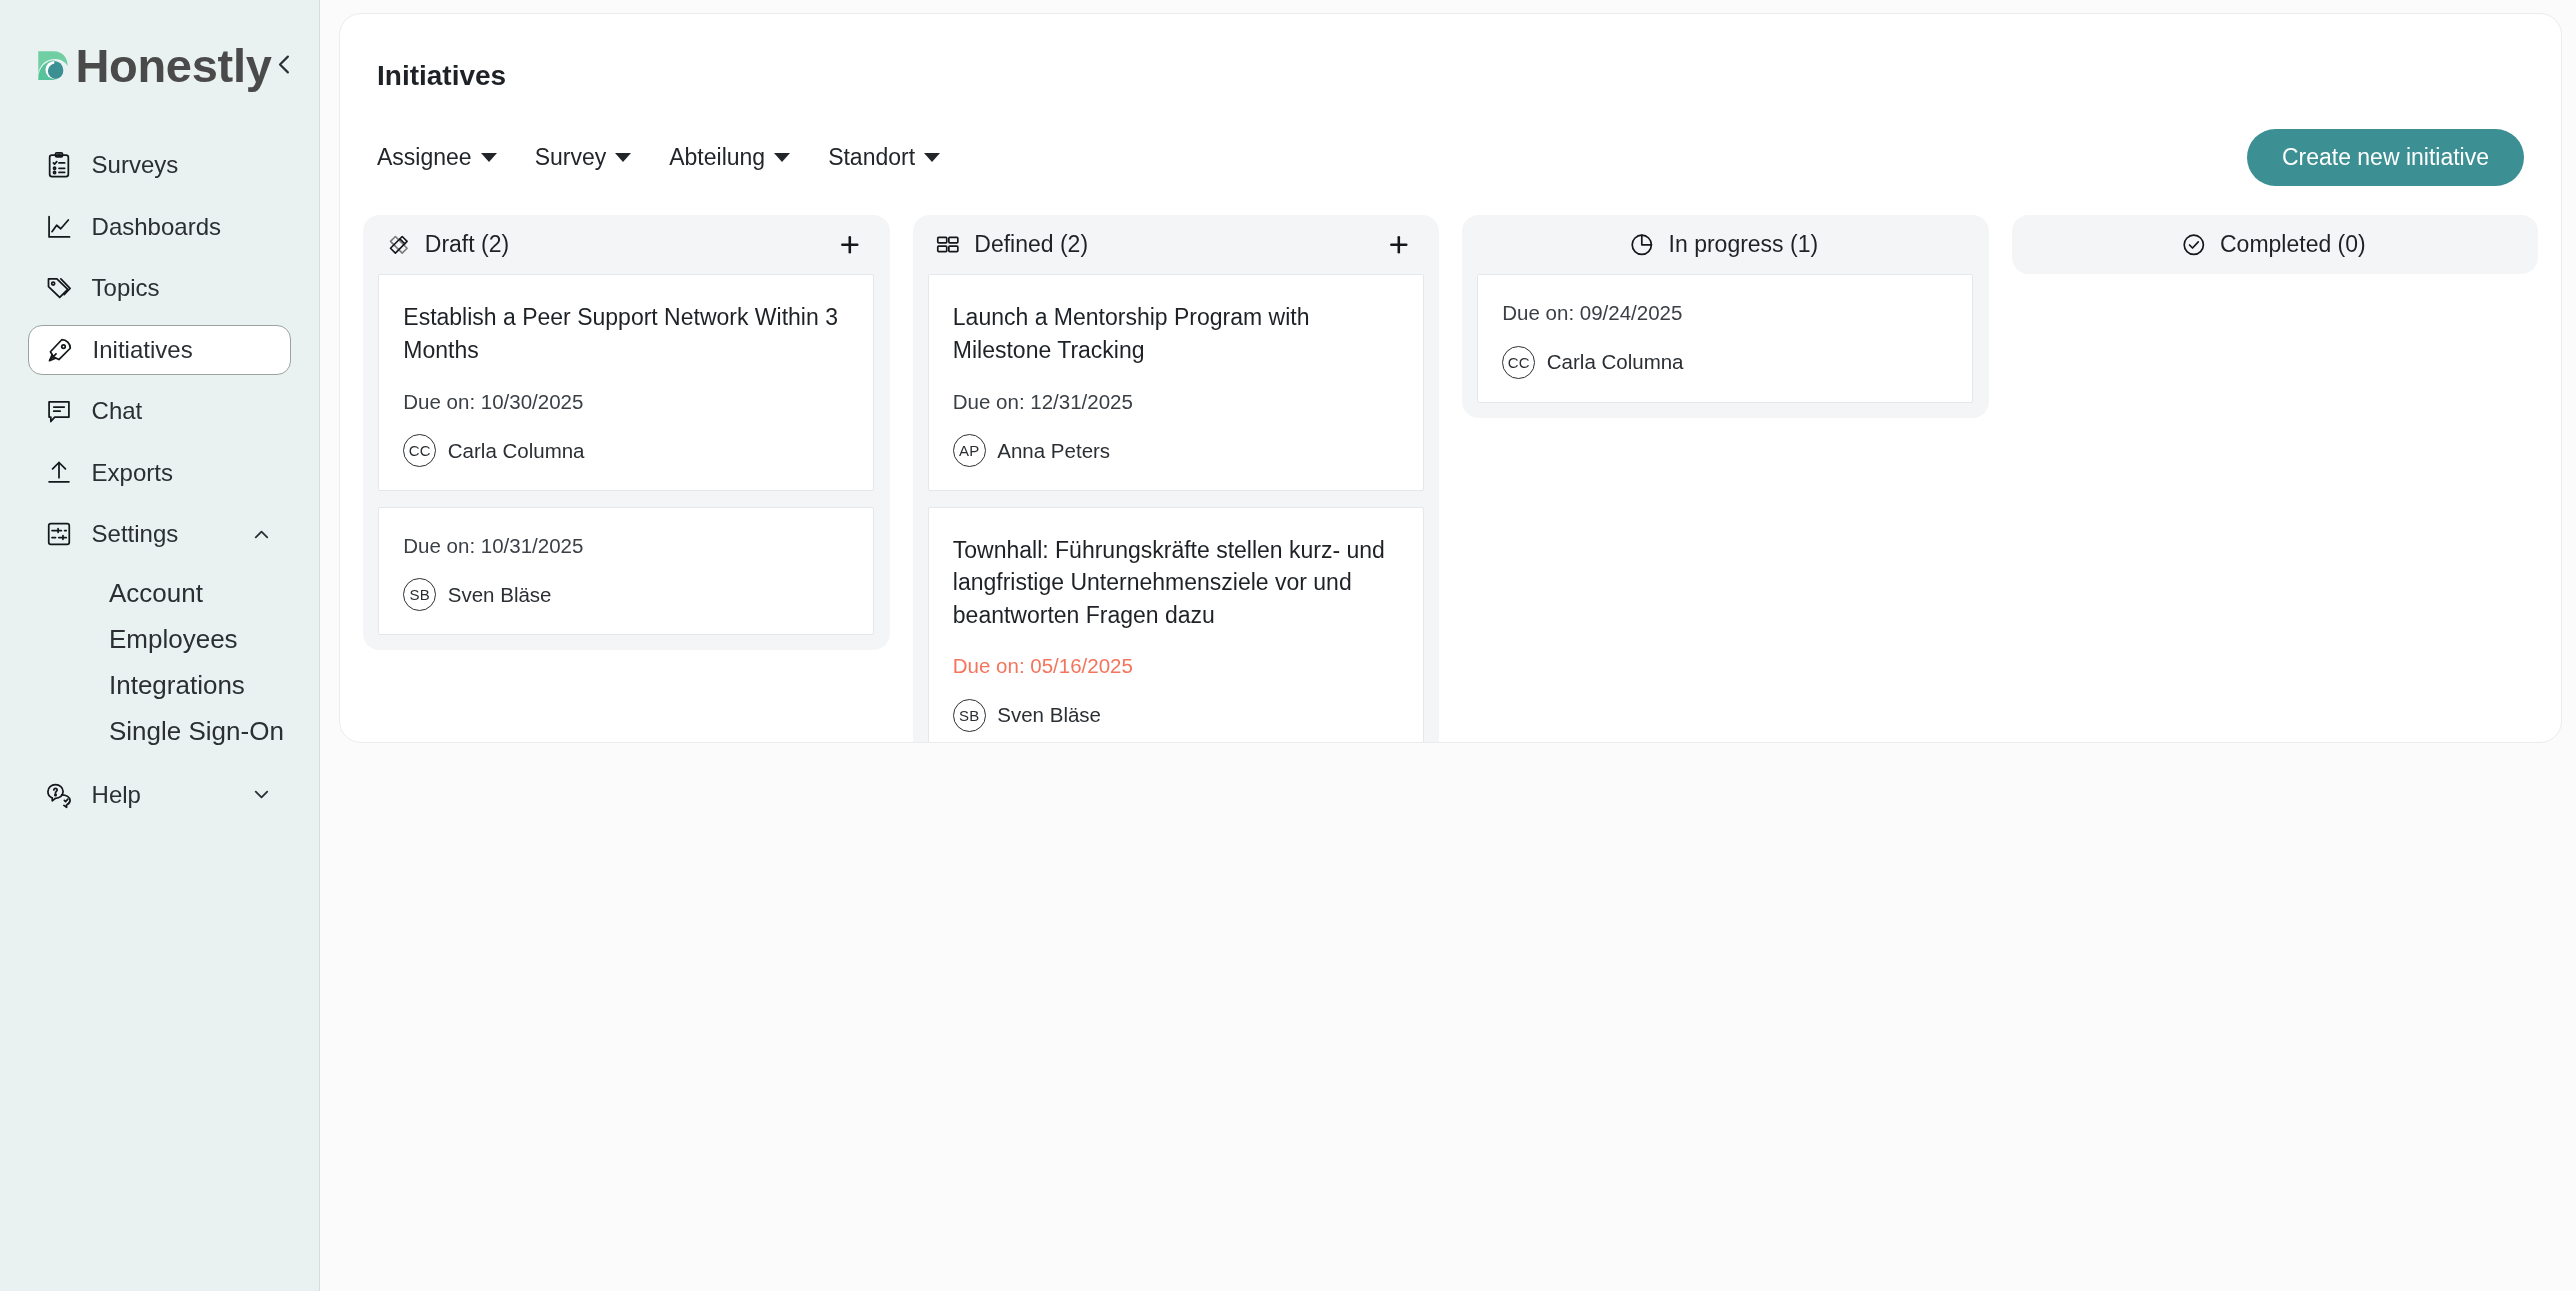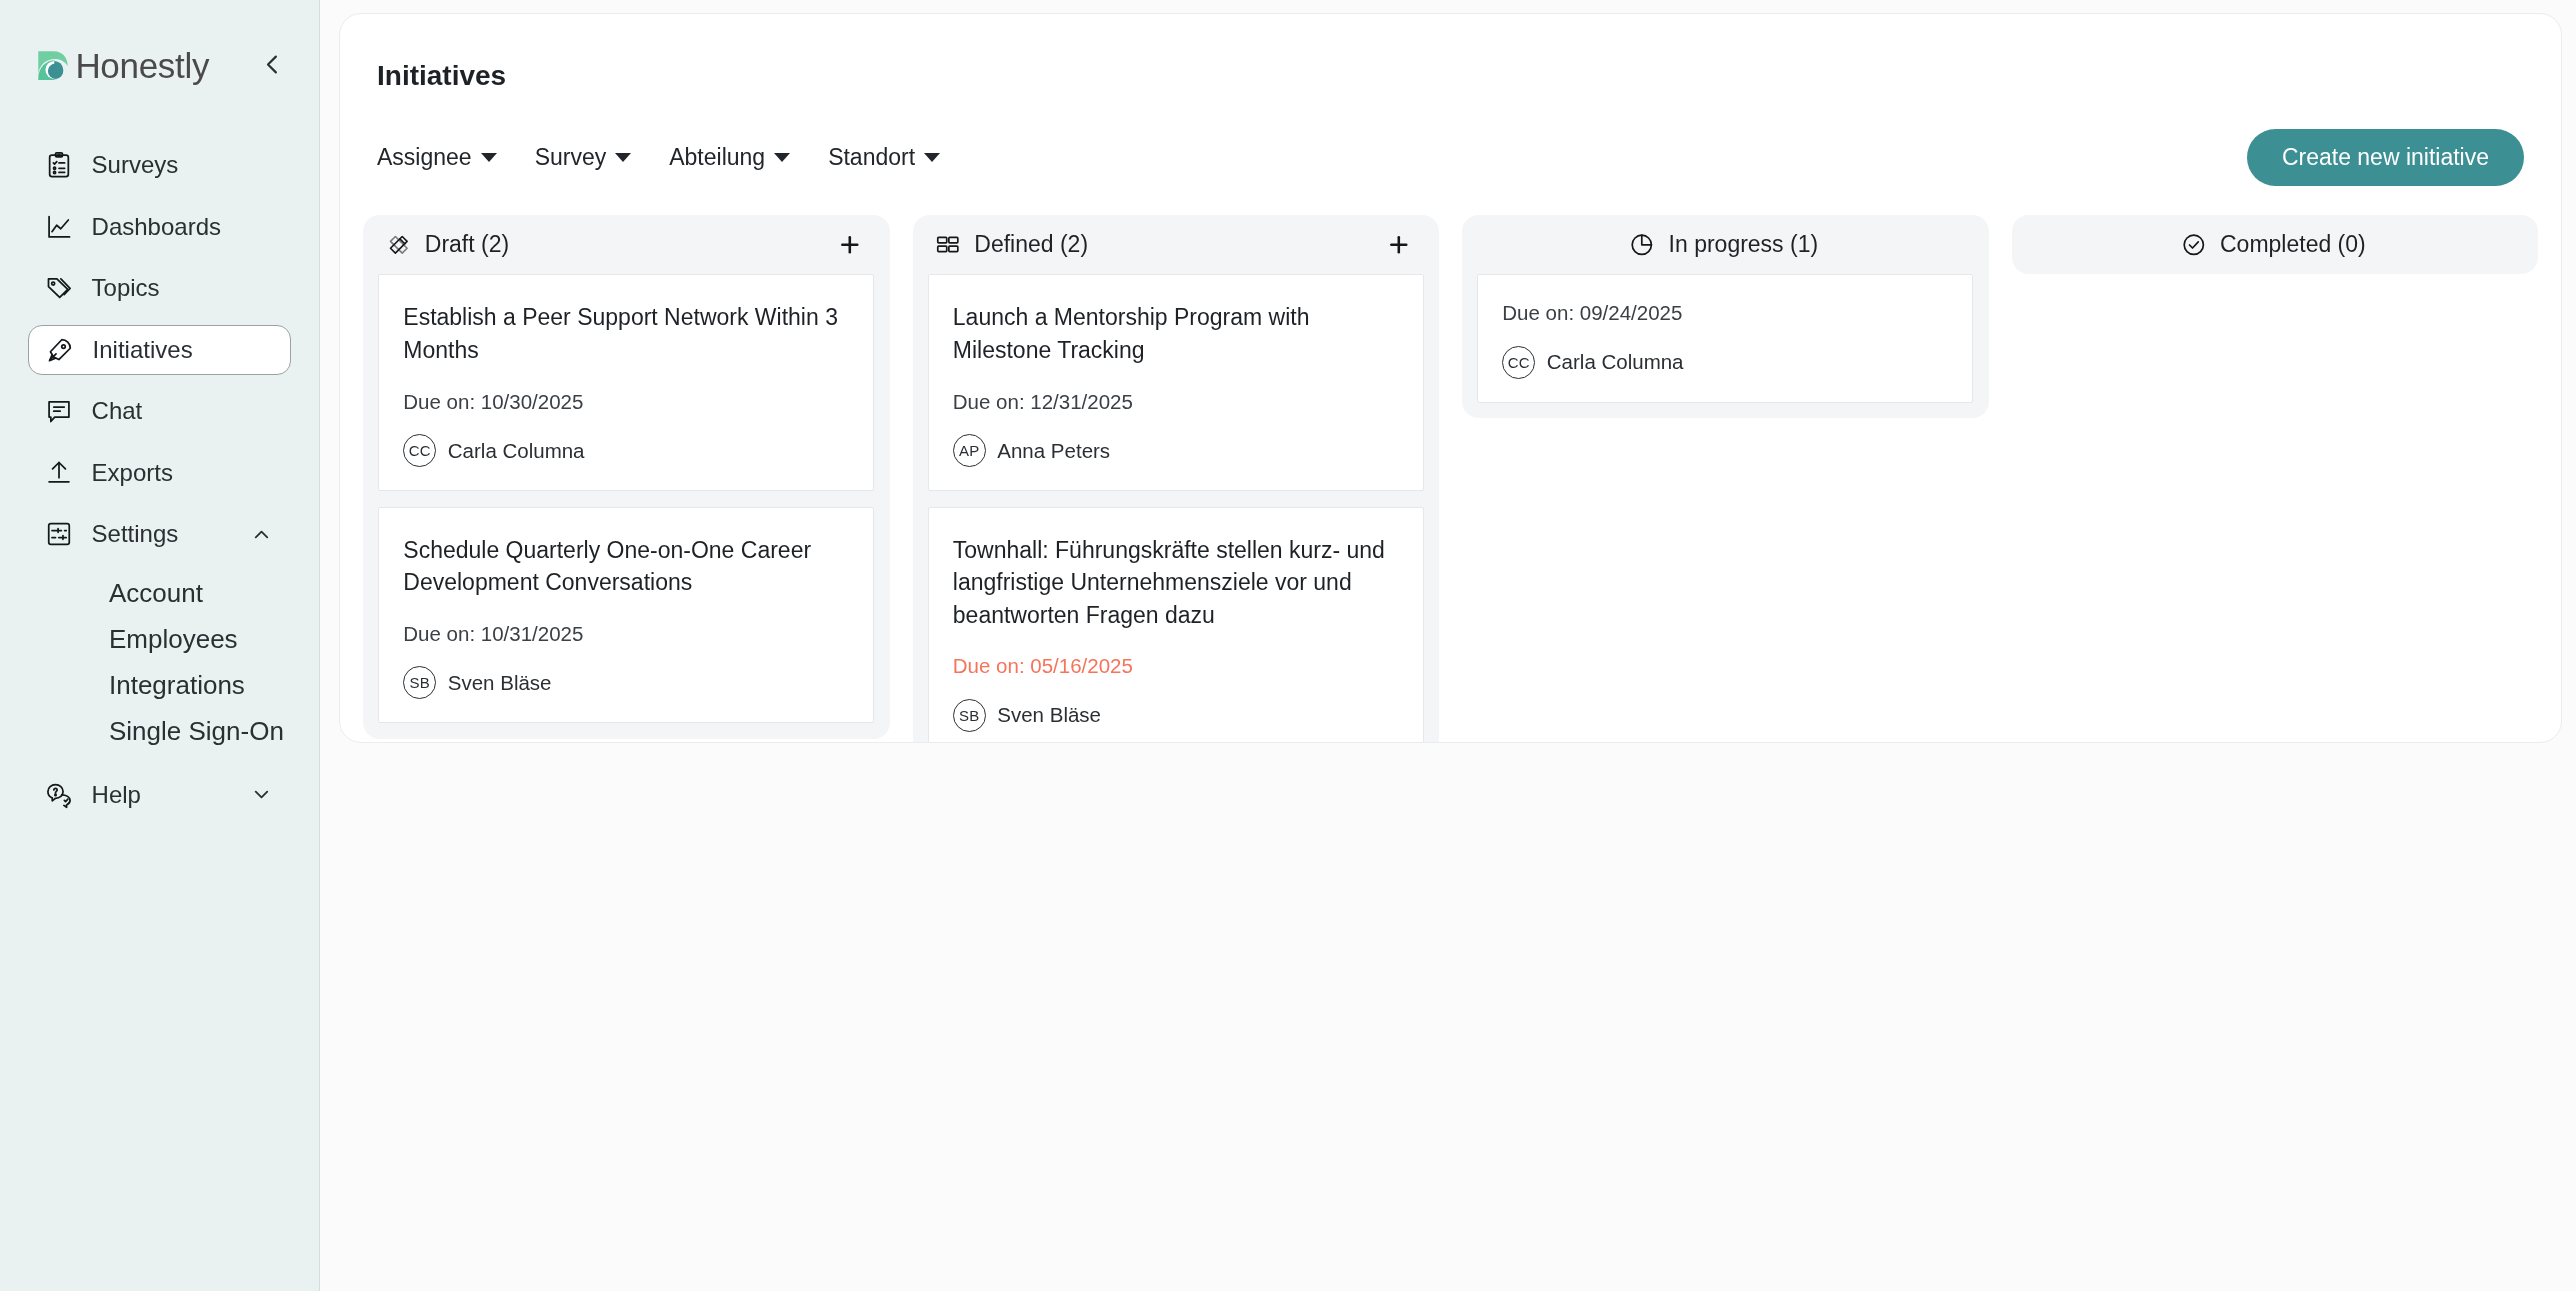--- a/index.html
+++ b/index.html
@@ -23,22 +23,22 @@
   .brand-row {
     display: flex; align-items: center;
     height: 69px;
     padding: 0 28px 0 37px;
     margin-top: 31px;
     justify-content: space-between;
   }
   .brand { display: flex; align-items: center; gap: 6.4px; }
   .brand-logo { width: 32px; height: 32px; display: block; flex: 0 0 32px; }
   .brand-name {
-    font-size: 35px; color: #4a4a4a; letter-spacing: -0.3px;
-    font-weight: 400;
+    font-size: 47px; color: #4a4a4a; letter-spacing: -0.3px;
+    font-weight: 700;
   }
   .collapse-btn {
     width: 38px; height: 38px;
     display: flex; align-items: center; justify-content: center;
     cursor: pointer;
   }
 
   .nav { margin-top: 40px; padding: 0 28px; }
   .nav-item {
     display: flex; align-items: center;
@@ -398,21 +398,20 @@
           <div class="col-body">
             <div class="card">
               <div class="card-title">Establish a Peer Support Network Within 3 Months</div>
               <div class="card-due">Due on: 10/30/2025</div>
               <div class="card-assignee">
                 <span class="avatar">CC</span>
                 <span class="assignee-name">Carla Columna</span>
               </div>
             </div>
             <div class="card">
-              <div class="card-title">Schedule Quarterly One-on-One Career Development Conversations</div>
               <div class="card-due">Due on: 10/31/2025</div>
               <div class="card-assignee">
                 <span class="avatar">SB</span>
                 <span class="assignee-name">Sven Bläse</span>
               </div>
             </div>
           </div>
         </div>
 
         <div class="column">

